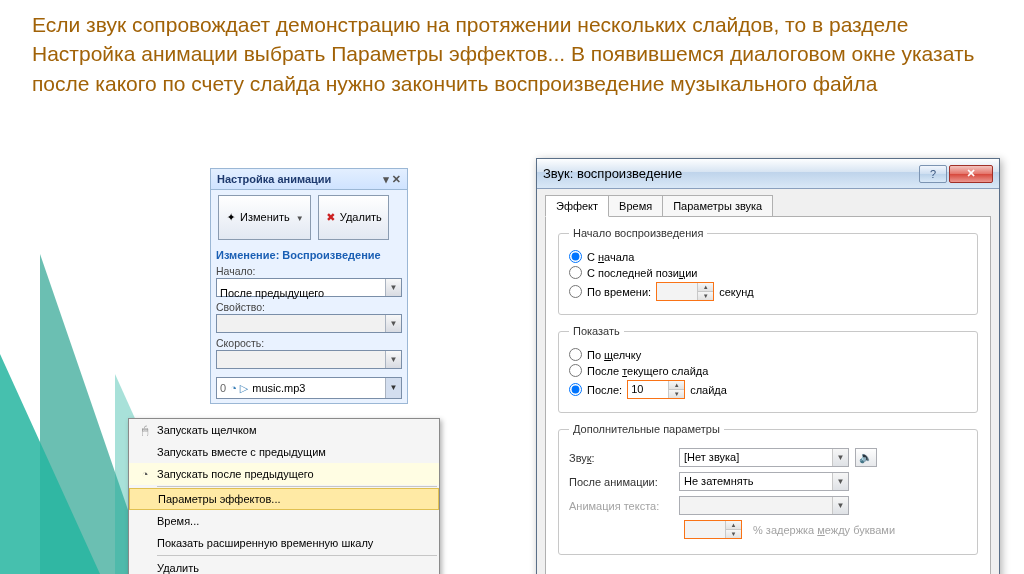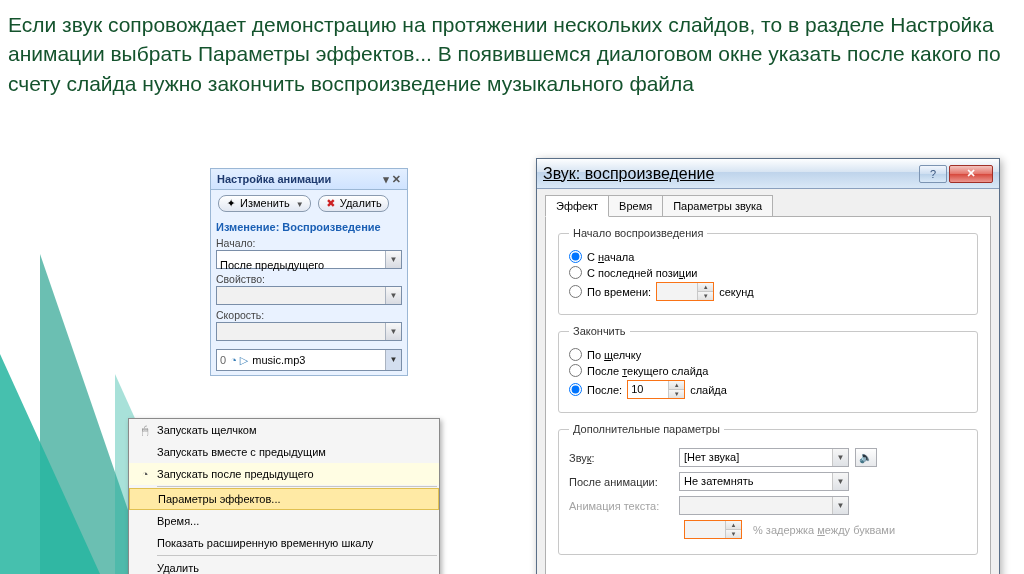--- a/index.html
+++ b/index.html
@@ -1,30 +1,30 @@
 <!DOCTYPE html>
 <html><head>
   <meta charset="utf-8">
   <style>
     * { margin: 0; padding: 0; box-sizing: border-box; font-family: "Segoe UI", Tahoma, sans-serif; }
     body { width: 1024px; height: 574px; background: #fff; position: relative; overflow: hidden; }
     
-    .description { padding: 10px 8px; font-size: 21px; line-height: 1.4; color: #14532d; }
+    .description { padding: 10px 32px; font-size: 21px; line-height: 1.4; color: #a16207; }
     
     .bg-triangles { position: absolute; left: 0; bottom: 0; width: 300px; height: 400px; z-index: 0; }
     .tri1 { position: absolute; left: 0; bottom: 0; width: 0; height: 0; border-left: 100px solid #26b5a0; border-top: 220px solid transparent; opacity: 0.85; }
     .tri2 { position: absolute; left: 40px; bottom: 0; width: 0; height: 0; border-left: 110px solid #1b9d88; border-top: 320px solid transparent; opacity: 0.65; }
     .tri3 { position: absolute; left: 115px; bottom: 0; width: 0; height: 0; border-left: 90px solid #26b5a0; border-top: 200px solid transparent; opacity: 0.4; }
     
     
     .anim-panel { position: absolute; top: 168px; left: 210px; width: 198px; z-index: 2; }
     .anim-header { background: linear-gradient(#e3efff, #cfe3ff); border: 1px solid #9bb7d5; padding: 4px 6px; font-size: 11px; font-weight: bold; color: #1e3a6e; position: relative; }
     .anim-header-close { float: right; font-size: 11px; color: #555; }
     .anim-body { background: #e9f2ff; border: 1px solid #9bb7d5; border-top: none; padding: 4px 5px; font-size: 11px; }
-    .anim-btn { display: inline-block; background: linear-gradient(#fff,#e2e8f2); border: 1px solid #8a9bb0; border-radius: 8px; padding: 1px 6px; margin: 1px 2px; font-size: 11px; cursor: pointer; }
+    .anim-btn { display: inline-block; background: linear-gradient(#fff,#e2e8f2); border: 1px solid #8a9bb0; border-radius: 0; padding: 15px 6px; margin: 1px 2px; font-size: 11px; cursor: pointer; }
     .anim-btn .icon { display: inline-block; width: 12px; text-align: center; }
     .anim-btn .dd { margin-left: 3px; font-size: 8px; color: #555; }
     .anim-subtitle { color: #1a5fb4; font-size: 11px; font-weight: bold; margin: 8px 0 4px; }
     .anim-label { font-size: 10.5px; color: #444; margin: 4px 0 1px; }
     .anim-select { width: 100%; display: flex; background: #fff; border: 1px solid #7a8ea8; height: 19px; font-size: 11px; }
     .anim-select.dis { background: #f1f1f1; color: #999; }
     .anim-select-val { flex: 1; padding: 8px 3px; }
     .anim-select-arrow { width: 16px; background: linear-gradient(#f8f8f8,#d8dbe2); border-left: 1px solid #aab3c0; text-align: center; font-size: 8px; line-height: 17px; color: #555; }
     .anim-list { margin-top: 8px; background: #fff; border: 1px solid #7a8ea8; height: 22px; display: flex; align-items: center; padding: 0 3px; font-size: 11px; position: relative; }
     .anim-list-num { color: #666; margin-right: 4px; }
@@ -36,21 +36,21 @@
     .ctx-menu { position: absolute; top: 418px; left: 128px; width: 312px; background: #f5f5f5; border: 1px solid #8a8a8a; box-shadow: 2px 2px 5px rgba(0,0,0,0.3); z-index: 3; font-size: 11px; }
     .ctx-item { display: flex; align-items: center; height: 22px; padding: 0 4px; cursor: pointer; }
     .ctx-item.hl { background: #ffeaa5; border: 1px solid #e0c050; }
     .ctx-item.sel { background: #fffde3; }
     .ctx-icon-col { width: 24px; text-align: center; font-size: 11px; color: #555; }
     .ctx-sep { height: 1px; background: #c6c6c6; margin: 1px 2px 1px 28px; }
     
     
     .dlg { position: absolute; top: 158px; left: 536px; width: 464px; background: #f0f0f0; border: 1px solid #5a6f88; box-shadow: 2px 2px 8px rgba(0,0,0,0.3); z-index: 1; font-size: 11px; }
     .dlg-titlebar { height: 30px; background: linear-gradient(#fdfeff, #d7e4f2 45%, #bfd4eb 46%, #d9e8f7); display: flex; align-items: center; padding: 0 6px; border-bottom: 1px solid #8aa0be; }
-    .dlg-title { flex: 1; font-weight: normal; color: #000; font-size: 16px; text-decoration: underline; }
+    .dlg-title { flex: 1; font-weight: normal; color: #000; font-size: 13px; }
     .dlg-winbtn { width: 28px; height: 18px; margin-left: 2px; border: 1px solid #7c94b2; border-radius: 2px; background: linear-gradient(#f1f6fd,#cfdff1 48%,#bcd3ea 52%,#d9e8f7); display: flex; align-items: center; justify-content: center; font-size: 11px; color: #3a5780; cursor: pointer; }
     .dlg-winbtn.close { background: linear-gradient(#f3c4bf,#e5766c 48%,#d74a3e 52%,#ec9891); border-color: #a03028; color: #fff; width: 44px; font-weight: bold; }
     .dlg-tabs { display: flex; padding: 6px 8px 0; background: #f0f0f0; }
     .dlg-tab { padding: 4px 10px; border: 1px solid #b0b0b0; background: #f7f7f7; font-size: 11px; cursor: pointer; margin-right: -1px; position: relative; }
     .dlg-tab.active { background: #fff; border-bottom: 1px solid #fff; z-index: 1; }
     .dlg-page { margin: 0 8px 8px; background: #fff; border: 1px solid #b0b0b0; padding: 10px 12px; margin-top: -1px; }
     fieldset { border: 1px solid #c8c8c8; border-radius: 3px; padding: 8px 10px 10px; margin-bottom: 10px; }
     legend { font-size: 11px; color: #333; padding: 0 4px; margin-top: 19px; }
     .radio-row { display: flex; align-items: center; margin: 3px 0; font-size: 11px; }
     .radio-row input[type=radio] { margin-right: 5px; }
@@ -194,21 +194,21 @@
           <span class="spin-btns">
               <span class="spin-btn">▲</span>
               <span class="spin-btn">▼</span>
             </span>
         </span>
         <span>секунд</span>
       </div>
     </fieldset>
 
     <fieldset>
-      <legend>Закончить</legend>
+      <legend>Показать</legend>
       <div class="radio-row">
         <input type="radio" name="stop" style="">
         <span>По <u>щ</u>елчку</span>
       </div>
       <div class="radio-row">
         <input type="radio" name="stop" style="">
         <span>После <u>т</u>екущего слайда</span>
       </div>
       <div class="radio-row">
         <input type="radio" name="stop" checked="" style="">

